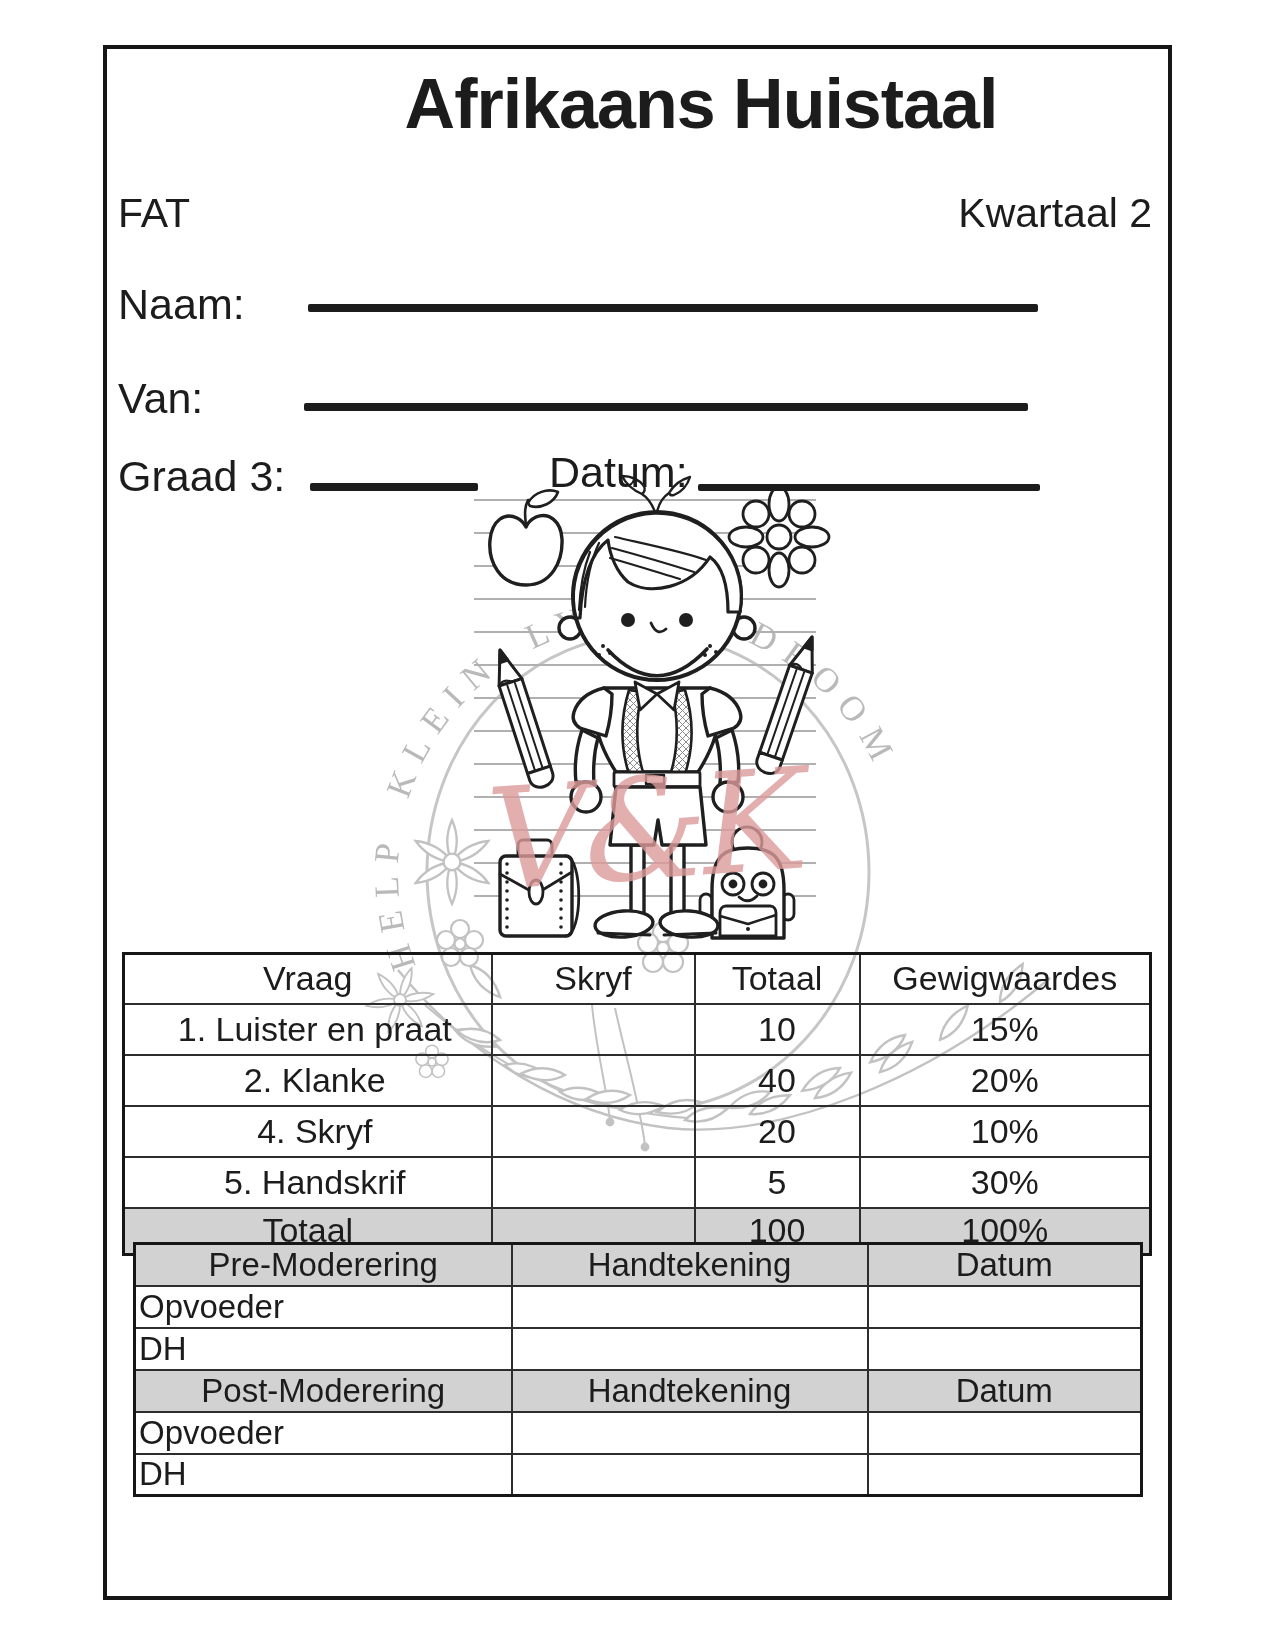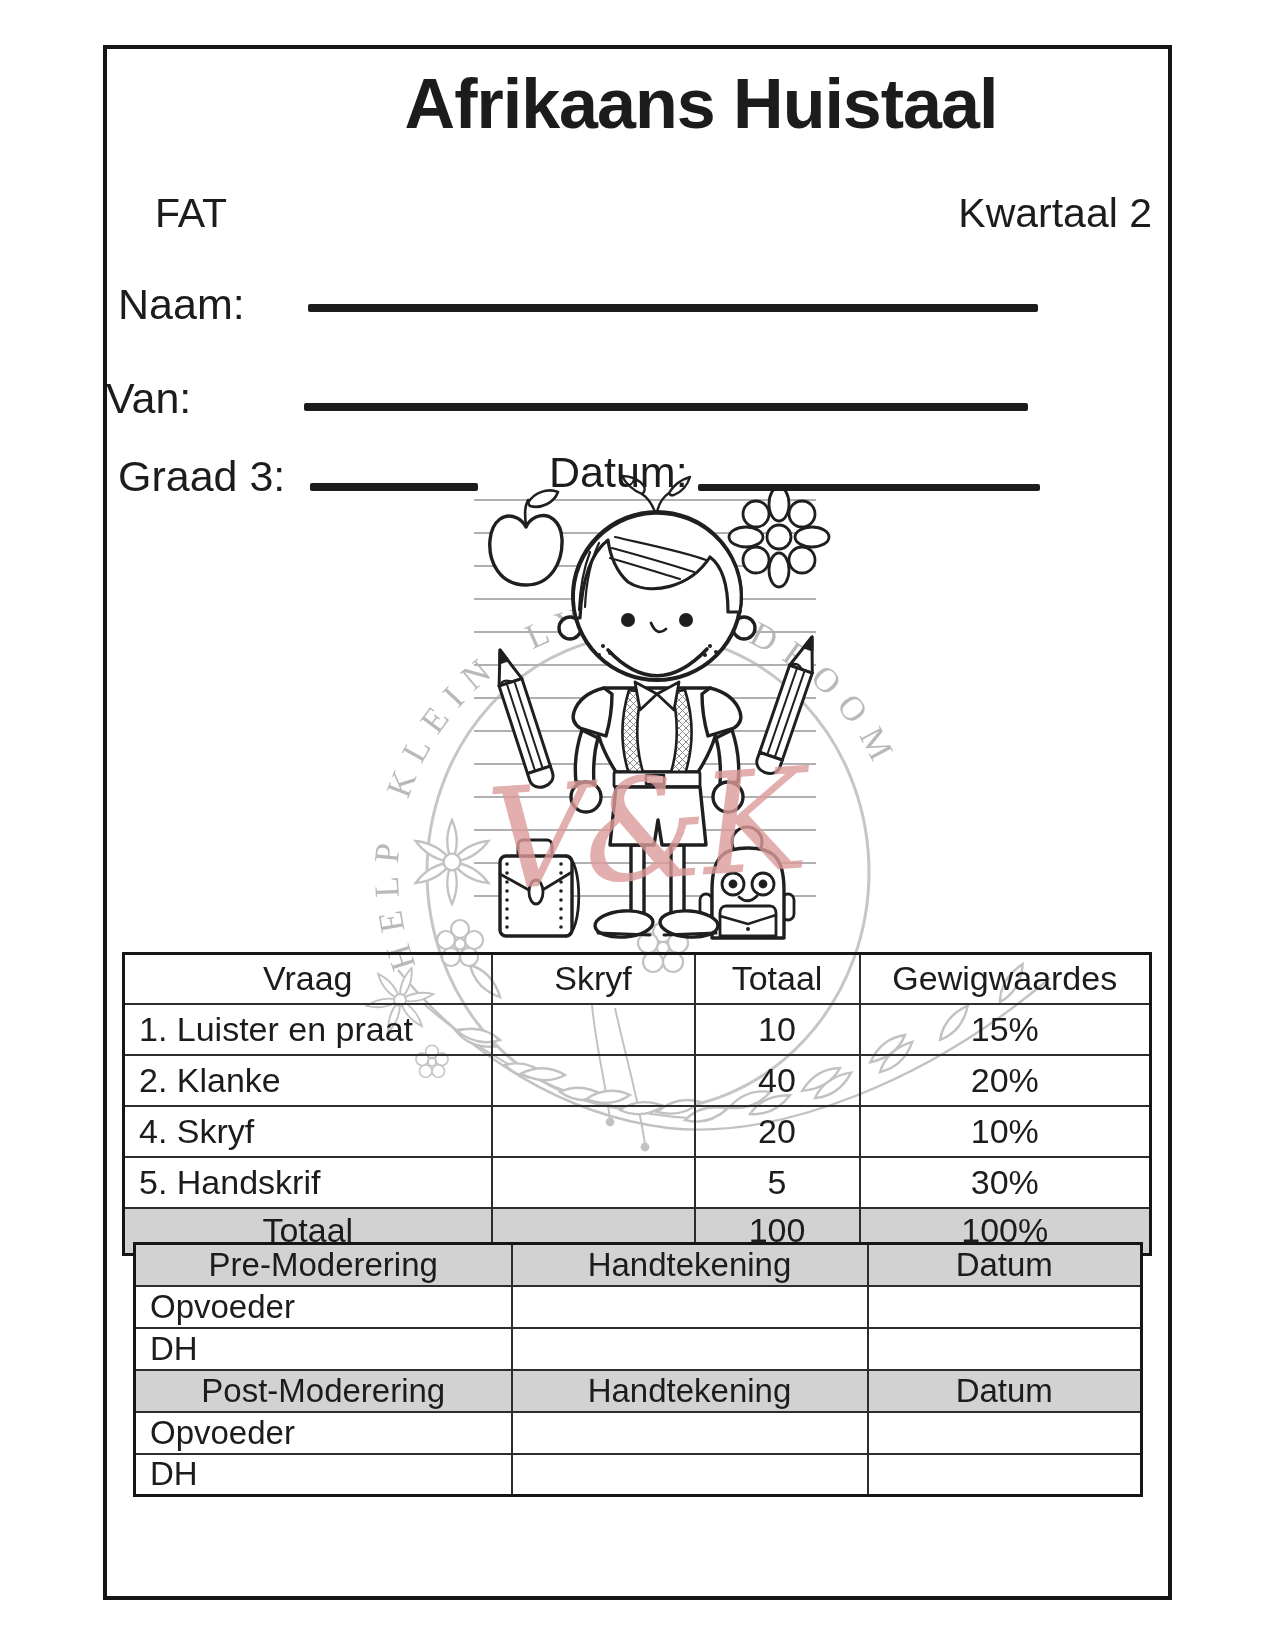--- a/index.html
+++ b/index.html
@@ -15,53 +15,53 @@
   }
   .abs{position:absolute;}
   .border-frame{
     left:103px;top:45px;width:1069px;height:1555px;
     border:4px solid #161616;box-sizing:border-box;z-index:3;pointer-events:none;
   }
   .doc-title{
     left:103px;top:64px;width:1196px;text-align:center;
     font-size:70px;font-weight:700;letter-spacing:-1px;z-index:3;
   }
-  .fat{left:118px;top:190px;font-size:41px;z-index:3;margin-left:37px;}
+  .fat{left:118px;top:190px;font-size:41px;z-index:3;}
   .kwartaal{left:752px;top:190px;width:400px;text-align:right;font-size:41px;z-index:3;}
   .field-label{font-size:43px;z-index:3;}
   .naam-label{left:118px;top:280px;}
-  .van-label{left:106px;top:374px;}
+  .van-label{left:118px;top:374px;}
   .graad-label{left:118px;top:452px;}
   .datum-label{left:549px;top:448px;}
   .fill-line{background:var(--ink);z-index:3;border-radius:2px;}
   .naam-line{left:308px;top:304px;width:730px;height:8px;}
   .van-line{left:304px;top:403px;width:724px;height:8px;}
   .graad-line{left:310px;top:483px;width:168px;height:8px;}
   .datum-line{left:698px;top:484px;width:342px;height:7px;}
 
   svg.layer{pointer-events:none;}
   .wm-svg{left:300px;top:560px;z-index:1;}
   .illus-svg{left:455px;top:450px;z-index:2;}
   .pink-svg{left:470px;top:690px;z-index:5;opacity:.8;}
 
   table.sheet-table{border-collapse:collapse;table-layout:fixed;z-index:4;position:absolute;background:transparent;}
   table.sheet-table td{
     border:2px solid #2d2d2d;text-align:center;vertical-align:middle;
     overflow:hidden;white-space:nowrap;padding:0;
   }
   table.score{left:122px;top:952px;width:1030px;font-size:34px;border:3px solid #161616;}
-  table.score td.l{text-align:left;padding-left:14px;}
+  table.score td.l{text-align:center;padding-left:14px;}
   table.score tr{height:51px;}
   table.score tr.hdr{height:50px;}
   table.score tr.total{height:47px;}
   table.score tr.total td{background:var(--table-header-bg);font-size:34px;}
   table.moder{left:133px;top:1242px;width:1010px;font-size:33px;border:3px solid #161616;}
   table.moder tr{height:42px;}
   table.moder tr.g td{background:var(--table-header-bg);}
-  table.moder td.l{text-align:left;padding-left:14px;}
+  table.moder td.l{text-align:left;padding-left:3px;}
 </style>
 <title>Afrikaans Huistaal</title></head>
 <body>
 
 <div class="sheet">
 
   <div class="abs border-frame"></div>
 
   <svg class="abs layer wm-svg" width="800" height="660" viewBox="300 560 800 660">
     <defs>

